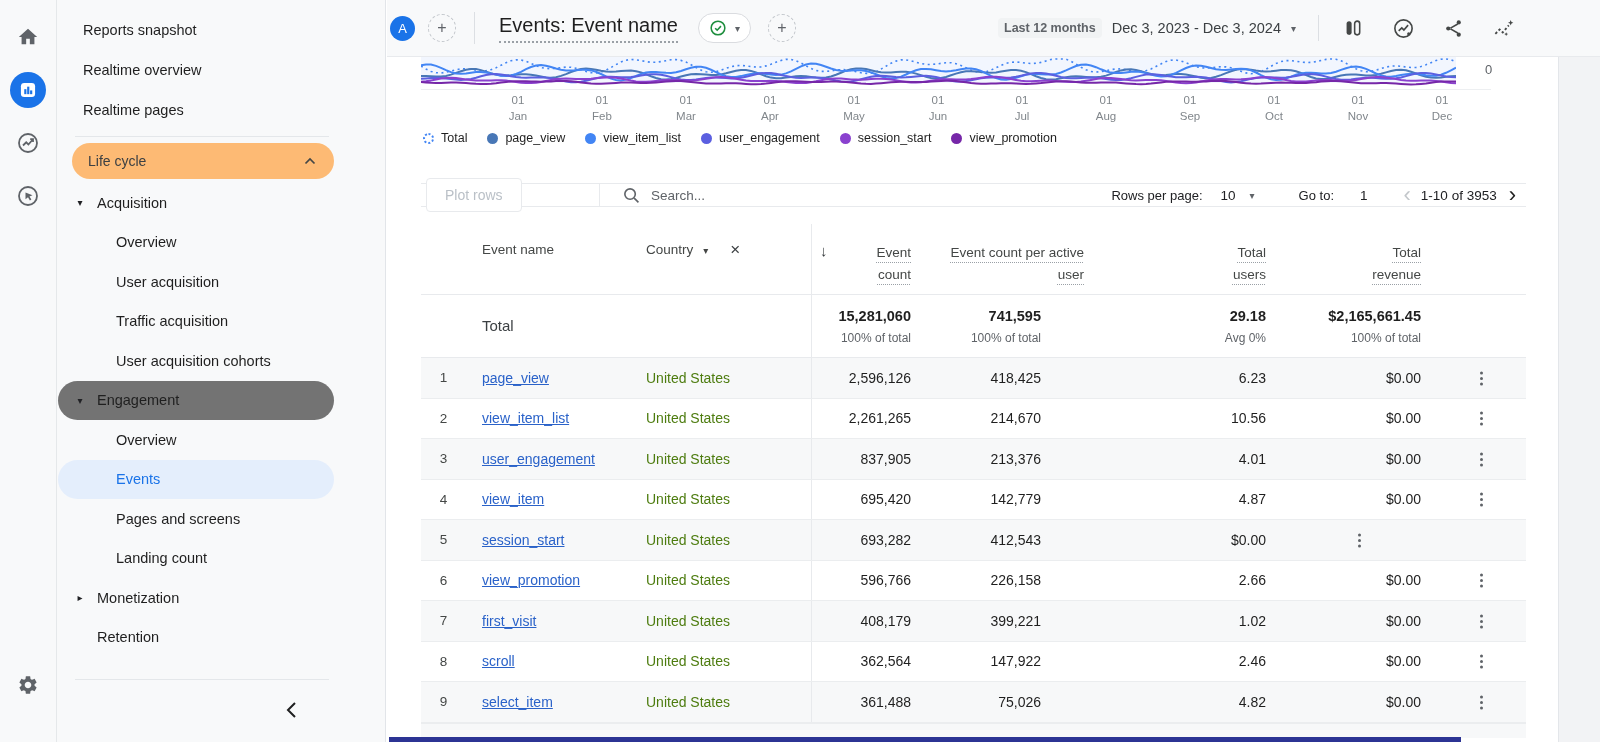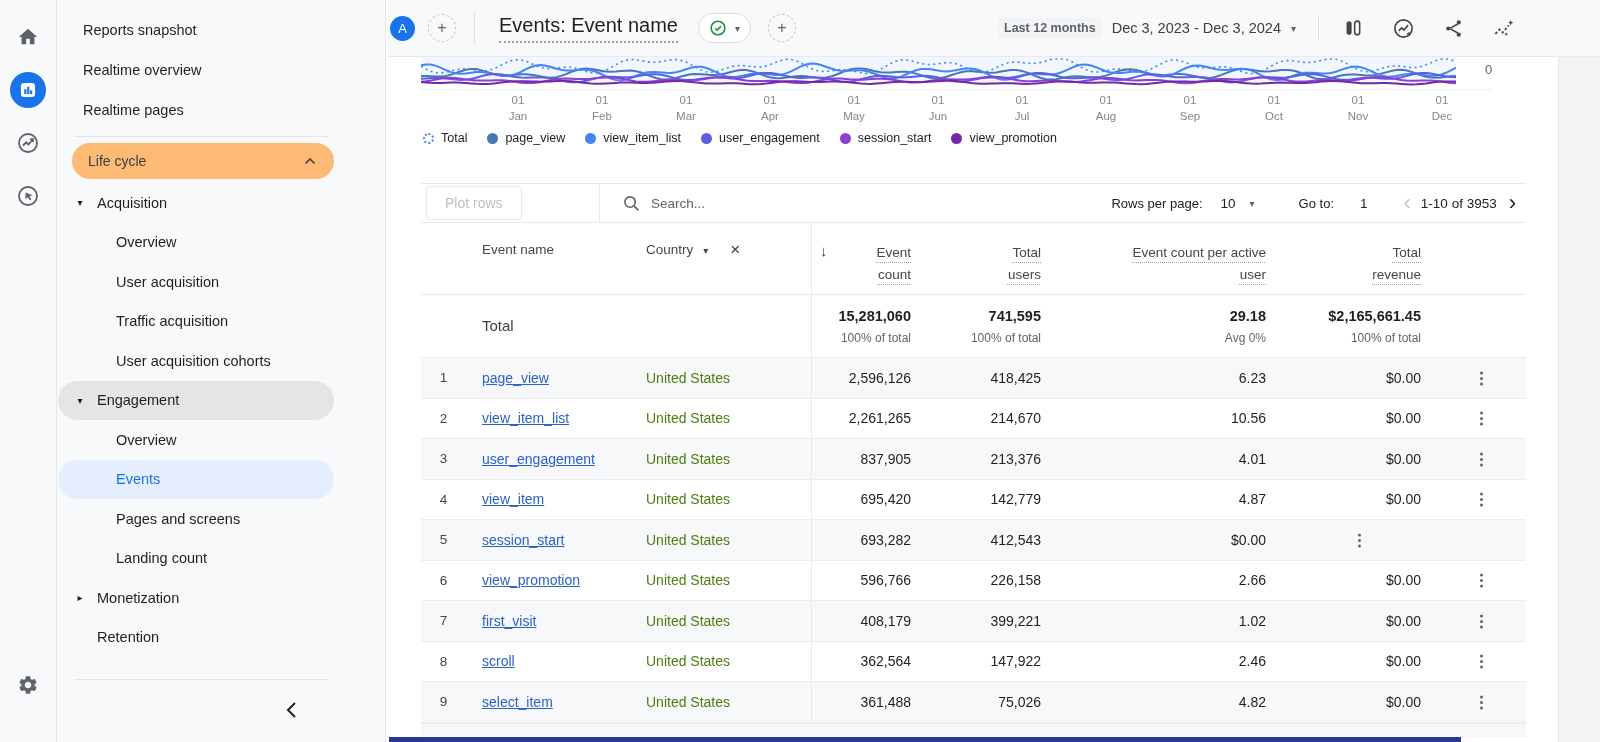--- a/index.html
+++ b/index.html
@@ -17,21 +17,21 @@
   .nav-top-item{height:40px;display:flex;align-items:center;padding-left:26px;font-size:14.5px;color:#1f1f1f;cursor:pointer}
   .sb-divider{height:1px;background:#e4e7ea;margin:6px 56px 6px 18px}
   .collection-pill{height:36px;margin:1px 51px 4px 15px;background:#fdba74;border-radius:18px;display:flex;align-items:center;justify-content:space-between;padding:0 18px 0 16px;cursor:pointer}
   .collection-pill .col-label{font-size:14px;color:#3c4043}
   .nav-item{height:39.5px;margin-right:51px;margin-left:1px;display:flex;align-items:center;border-radius:20px;position:relative;font-size:14.5px;color:#1f1f1f;cursor:pointer}
   .nav-item .caret{position:absolute;left:16px;width:12px;font-size:10px;color:#202124;text-align:center}
   .nav-item.caret-down .caret::before{content:"▾"}
   .nav-item.caret-right .caret::before{content:"▸"}
   .nav-item.lvl1 .nav-label{padding-left:39px}
   .nav-item.lvl2 .nav-label{padding-left:58px}
-  .nav-item.hl-gray{background:#e5e5e5}
+  .nav-item.hl-gray{background:#737373}
   .nav-item.hl-blue{background:#e4eefc}
   .nav-item.hl-blue .nav-label{color:#1a73e8}
   .sb-bottom-divider{position:absolute;left:18px;right:56px;bottom:62px;height:1px;background:#e4e7ea}
   .collapse-btn{position:absolute;right:80px;bottom:18px;width:28px;height:28px;display:flex;align-items:center;justify-content:center;cursor:pointer}
 
   
   .main{position:absolute;left:387px;top:0;width:1213px;height:742px;background:#fff}
   .right-gutter{position:absolute;left:1171px;top:57px;right:0;bottom:0;background:#f2f3f5;border-left:1px solid #e3e6ea}
 
   
@@ -56,21 +56,21 @@
   .chart-baseline{position:absolute;left:34px;top:89px;width:1070px;height:1px;background:#edeff1}
   .y-zero{position:absolute;left:1098px;top:62px;font-size:13px;color:#5f6368}
   .x-axis{position:absolute;left:89px;top:92px;width:1008px;display:flex}
   .x-tick{width:84px;text-align:center;font-size:11.5px;line-height:1.4;color:#80868b}
   .legend{position:absolute;left:36px;top:131px;display:flex;align-items:center;gap:20px}
   .legend-item{display:flex;align-items:center;gap:7px;cursor:pointer}
   .legend-dot{width:11px;height:11px;border-radius:50%;flex:0 0 auto}
   .legend-label{font-size:12.5px;color:#1f1f1f}
 
   
-  .ttoolbar{position:absolute;left:34px;top:183px;width:1105px;height:40px;border-top:1px solid #e8eaed;border-bottom:1px solid #e8eaed;display:flex;align-items:center}
+  .ttoolbar{position:absolute;left:34px;top:183px;width:1105px;height:24px;border-top:1px solid #e8eaed;border-bottom:1px solid #e8eaed;display:flex;align-items:center}
   .plot-zone{width:179px;height:100%;border-right:1px solid #e8eaed;display:flex;align-items:center}
   .plot-rows-btn{margin-left:5px;padding:8px 18px;border:1px solid #e8eaed;border-radius:4px;font-size:14px;color:#bac0c7;background:#fff;cursor:default}
   .search-zone{display:flex;align-items:center;gap:10px;padding-left:22px;flex:1}
   .search-input{border:none;outline:none;background:transparent;font-size:13.5px;color:#3c4043;font-family:"Liberation Sans",sans-serif;width:220px}
   .search-input::placeholder{color:#5f6368}
   .pag-zone{display:flex;align-items:center;padding-right:8px;white-space:nowrap}
   .pag-label{font-size:13px;color:#202124}
   .pag-value{font-size:13.5px;color:#202124;margin-left:18px}
   .pag-caret{font-size:10px;color:#5f6368;margin-left:14px;cursor:pointer}
   .goto-label{margin-left:44px}
@@ -445,24 +445,24 @@
       <div class="th th-country">
         <span>Country</span>
         <span class="c-caret">▾</span>
         <span class="c-close">×</span>
       </div>
       <div class="th right c-m1">
         <span class="sort-arrow">↓</span>
         <span class="wrapcap w-count">Event count</span>
       </div>
       <div class="th right">
+        <span class="wrapcap w-active">Event count per active user</span>
+      </div>
+      <div class="th right">
         <span class="wrapcap w-users">Total users</span>
-      </div>
-      <div class="th right">
-        <span class="wrapcap w-active">Event count per active user</span>
       </div>
       <div class="th right">
         <span class="wrapcap w-rev">Total revenue</span>
       </div>
       <div class="th"></div>
     </div>
 
     <div class="totals tgrid">
       <div class="tot-label">Total</div>
       <div></div>

